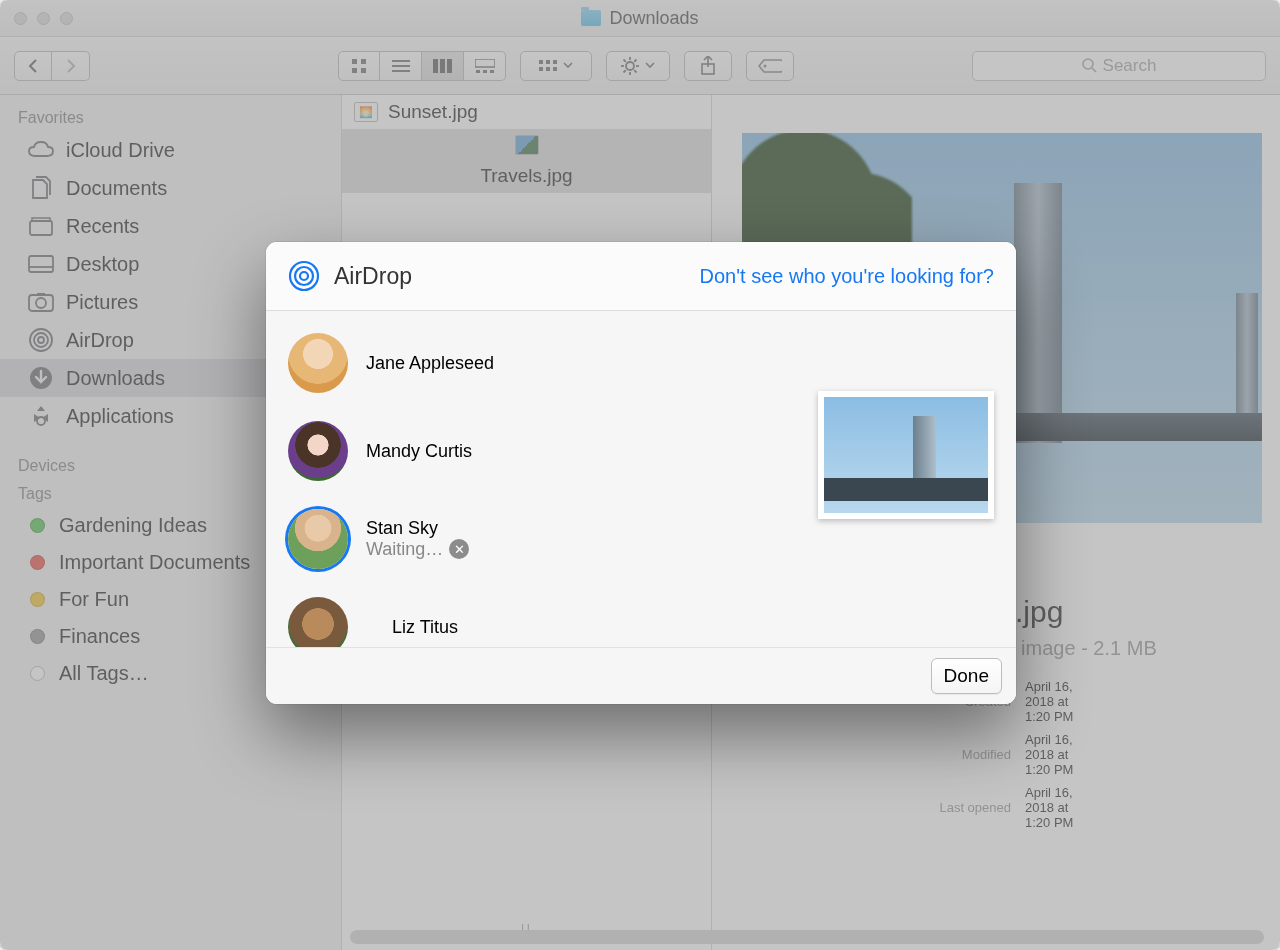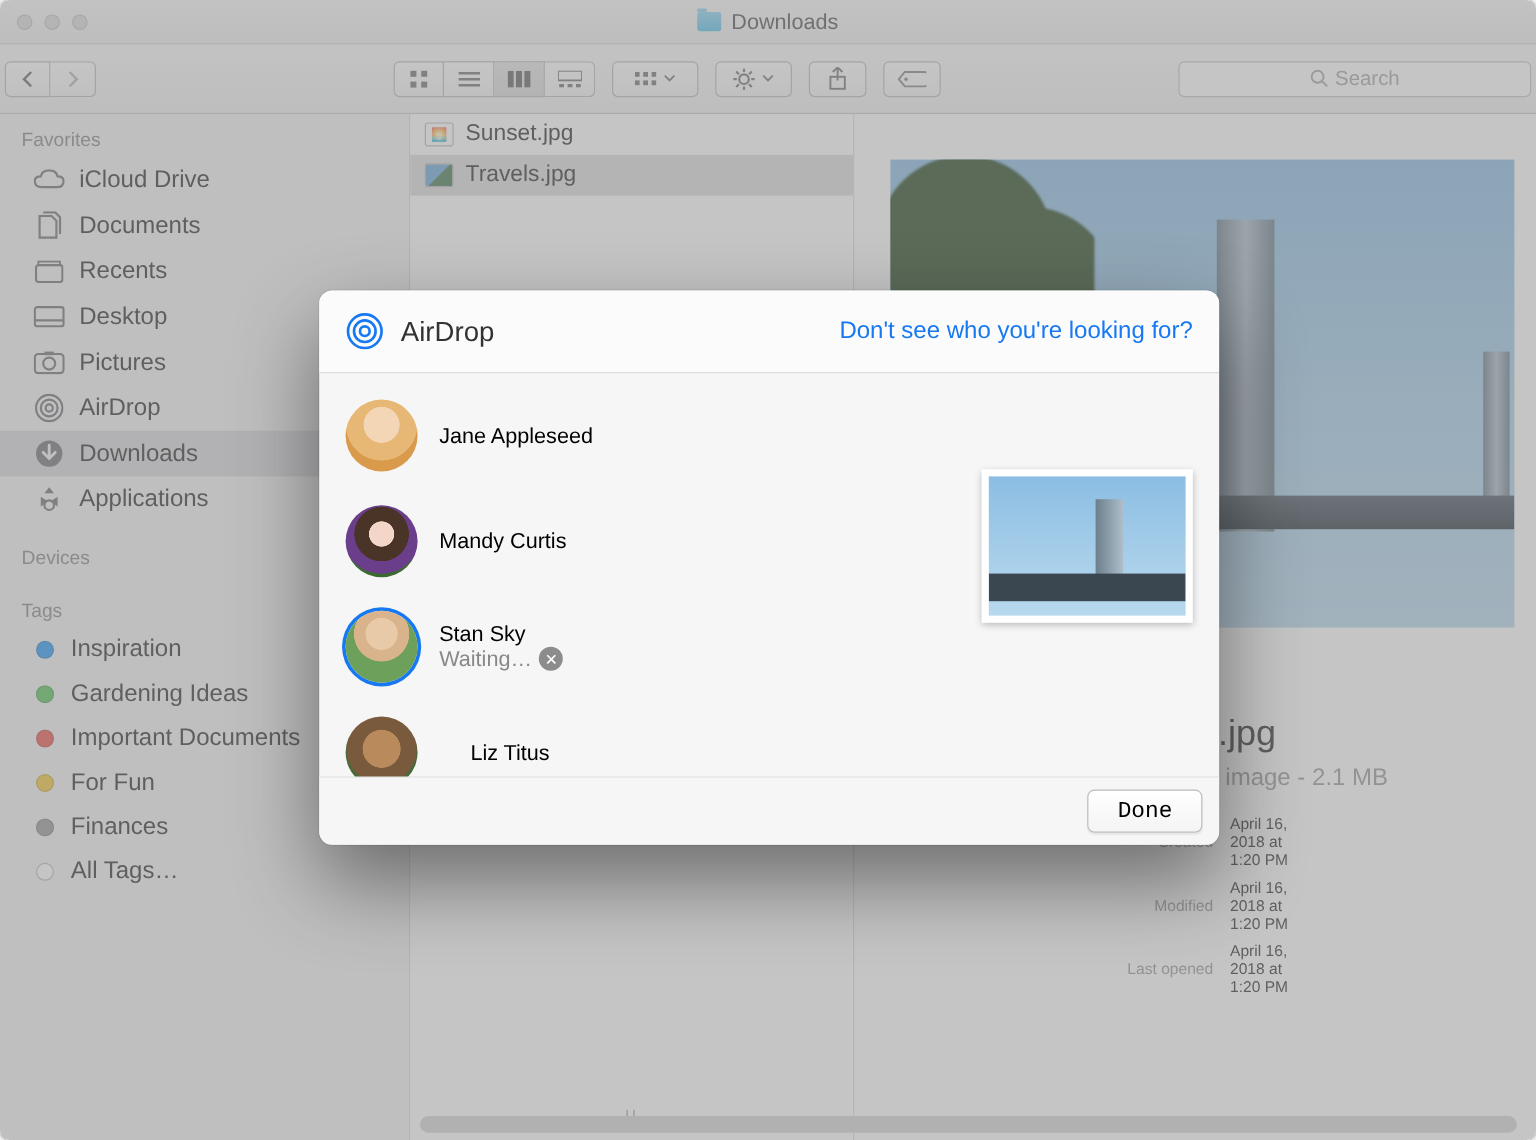--- a/index.html
+++ b/index.html
@@ -4,21 +4,21 @@
 <style>
   * { box-sizing: border-box; margin:0; padding:0; font-family: -apple-system, "Helvetica Neue", Helvetica, Arial, sans-serif; -webkit-font-smoothing:antialiased; }
   body { background:#eee; width:1280px; height:950px; overflow:hidden; position:relative; }
   .window { position:absolute; inset:0; background:#fff; border-radius:8px; overflow:hidden; box-shadow:0 0 0 1px #ccc; }
   .titlebar { height:37px; background:linear-gradient(#f9f9f9,#efefef); display:flex; align-items:center; position:relative; border-bottom:1px solid #d6d6d6; }
   .traffic { position:absolute; left:14px; top:12px; display:flex; gap:10px; }
   .tl { width:13px; height:13px; border-radius:50%; background:#ddd; border:1px solid #c3c3c3; }
   .titlecenter { margin:0 auto; display:flex; align-items:center; gap:8px; color:#555; font-size:18px; }
   .foldericon { width:20px; height:16px; background:linear-gradient(#8fd5f3,#5cc4eb); border-radius:2px; position:relative; }
   .foldericon::before { content:""; position:absolute; top:-3px; left:0; width:8px; height:3px; background:#8fd5f3; border-radius:1px 1px 0 0; }
-  .toolbar { height:58px; background:linear-gradient(#fafafa,#f0f0f0); border-bottom:1px solid #c9c9c9; display:flex; align-items:center; padding:0 4px; gap:14px; }
+  .toolbar { height:58px; background:linear-gradient(#fafafa,#f0f0f0); border-bottom:1px solid #c9c9c9; display:flex; align-items:center; padding:0 14px; gap:14px; }
   .btngrp { display:flex; }
   .tb-btn { height:30px; background:linear-gradient(#fff,#f4f4f4); border:1px solid #bdbdbd; display:flex; align-items:center; justify-content:center; color:#666; font-size:15px; }
   .tb-btn:first-child { border-top-left-radius:5px; border-bottom-left-radius:5px; }
   .tb-btn:last-child { border-top-right-radius:5px; border-bottom-right-radius:5px; }
   .btngrp .tb-btn + .tb-btn { border-left:none; }
   .tb-btn.solo { border-radius:5px; }
   .tb-btn.active { background:linear-gradient(#e6e6e6,#dadada); }
   .nav .tb-btn { width:38px; }
   .view .tb-btn { width:42px; }
   .arr .tb-btn { width:72px; }
@@ -29,21 +29,21 @@
   .searchbox { width:294px; height:30px; border:1px solid #c6c6c6; border-radius:5px; background:#fff; display:flex; align-items:center; justify-content:center; color:#a8a8a8; gap:6px; font-size:17px;}
   .content { position:absolute; top:95px; left:0; right:0; bottom:0; display:flex; }
   .sidebar { width:346px; background:#f2f2f4; border-right:1px solid #d7d7d7; padding-top:8px; font-size:19px; overflow:hidden;}
   .sb-heading { color:#8a8a8f; padding:6px 18px 4px; font-size:16px; }
   .sb-item { display:flex; align-items:center; gap:12px; padding:7px 18px 7px 28px; color:#333; font-size:20px;}
   .sb-item.selected { background:#d9d9de; }
   .sb-ic { width:26px; height:24px; display:flex; align-items:center; justify-content:center; color:#707077; }
   .tagdot { width:15px; height:15px; border-radius:50%; margin-left:2px; margin-right:2px; border:1px solid rgba(0,0,0,.15); }
   .filecol { flex:0 0 370px; border-right:1px solid #d7d7d7; background:#fff; position:relative;}
   .filerow { display:flex; align-items:center; gap:10px; padding:6px 12px; font-size:19px; color:#333; }
-  .filerow.selected { background:#dcdcdc; }
+  .filerow.selected { background:#dcdcdc;flex-direction:column; }
   .thumb { width:24px; height:20px; background:#fff; border:1px solid #bbb; border-radius:2px; display:flex; align-items:center; justify-content:center; font-size:11px;}
   .thumb.img { background:linear-gradient(135deg,#6da9d8 50%,#4a7d56 50%); }
   .previewcol { flex:1; background:#fff; padding:38px 18px 0 30px; position:relative;}
   .bridge { width:520px; height:390px; position:relative; overflow:hidden; background:linear-gradient(180deg,#8bbde3 0%,#a8cfea 55%,#b7d8ee 100%); }
   .bridge .mast1 { position:absolute; left:272px; top:50px; width:48px; height:260px; background:linear-gradient(90deg,#6d7f8c,#aebecb,#6d7f8c);}
   .bridge .mast2 { position:absolute; right:4px; top:160px; width:22px; height:148px; background:linear-gradient(90deg,#6d7f8c,#aebecb,#6d7f8c);}
   .bridge .deck { position:absolute; left:0; right:0; top:280px; height:28px; background:linear-gradient(#4f5d68,#2f3a43);}
   .bridge::before { content:""; position:absolute; left:-10px; top:-10px; width:180px; height:200px; background:radial-gradient(circle at 40% 40%,#2a4a25 0 45%,transparent 46%),radial-gradient(circle at 70% 60%,#2a4a25 0 40%,transparent 41%); filter:blur(1px);}
   .metadata { position:absolute; left:730px; right:18px; top:495px; font-size:19px; color:#333;}
   .metadata .fname { font-size:30px; font-weight:500; margin-bottom:8px; }
@@ -66,21 +66,21 @@
   .avatar { width:60px; height:60px; border-radius:50%; background:#ccc center/cover; flex:0 0 60px; position:relative;}
   .avatar.selected { box-shadow:0 0 0 3px #1678f2; }
   .contact-name { font-size:18px; color:#000000; }
   .contact-sub { font-size:18px; color:#888; display:flex; align-items:flex-start; gap:6px;}
   .cancel-x { width:20px; height:20px; border-radius:50%; background:#8c8c8c; color:#fff; display:flex; align-items:center; justify-content:center; font-size:13px;}
   .preview-thumb { position:absolute; right:22px; top:80px; width:176px; height:128px; background:#fff; padding:6px; box-shadow:0 2px 6px rgba(0,0,0,0.25);}
   .preview-thumb .inner { width:100%; height:100%; background:linear-gradient(180deg,#8bbde3 0%,#a8cfea 60%,#b7d8ee 100%); position:relative; overflow:hidden;}
   .preview-thumb .inner::after { content:""; position:absolute; left:0; right:0; top:70%; height:20%; background:#3a4750;}
   .preview-thumb .inner::before { content:""; position:absolute; left:54%; top:16%; width:14%; height:60%; background:linear-gradient(90deg,#6d7f8c,#aebecb);}
   .sheet-foot { border-top:1px solid #e2e2e2; padding:10px 14px; display:flex; justify-content:flex-end; background:#f6f6f6;}
-  .done-btn { background:linear-gradient(#fff,#f4f4f4); border:1px solid #bdbdbd; border-radius:6px; padding:6px 24px; font-size:19px; box-shadow:0 1px 1px rgba(0,0,0,.06);font-family:Liberation Mono, monospace;}
+  .done-btn { background:linear-gradient(#fff,#f4f4f4); border:1px solid #bdbdbd; border-radius:6px; padding:6px 12px; font-size:19px; box-shadow:0 1px 1px rgba(0,0,0,.06);}
   svg { display:block; }
 </style>
 </head>
 <body>
 
 <div class="window">
 
   <div class="titlebar">
     <div class="traffic">
       <div class="tl"></div>
@@ -275,25 +275,21 @@
             <svg width="24" height="24">
               <path d="M12 2 L16 7 H8 Z M5 10 L11 14 L5 18 Z M19 10 L13 14 L19 18 Z" fill="#74747a"></path>
               <circle cx="12" cy="17" r="4" fill="none" stroke="#74747a" stroke-width="1.8"></circle>
             </svg>
           </span>
         <span>Applications</span>
       </div>
 
       <div class="sb-heading" style="margin-top:16px;">Devices</div>
 
-      <div class="sb-heading" style="margin-top:16px;">Tags</div>
-      <div class="sb-item">
-          <span class="tagdot" style="background:#2f9bf4"></span>
-          <span>Inspiration</span>
-        </div>
+      <div class="sb-heading" style="">Tags</div>
       <div class="sb-item">
           <span class="tagdot" style="background:#5dc55d"></span>
           <span>Gardening Ideas</span>
         </div>
       <div class="sb-item">
           <span class="tagdot" style="background:#ed5b55"></span>
           <span>Important Documents</span>
         </div>
       <div class="sb-item">
           <span class="tagdot" style="background:#f2c93e"></span>

